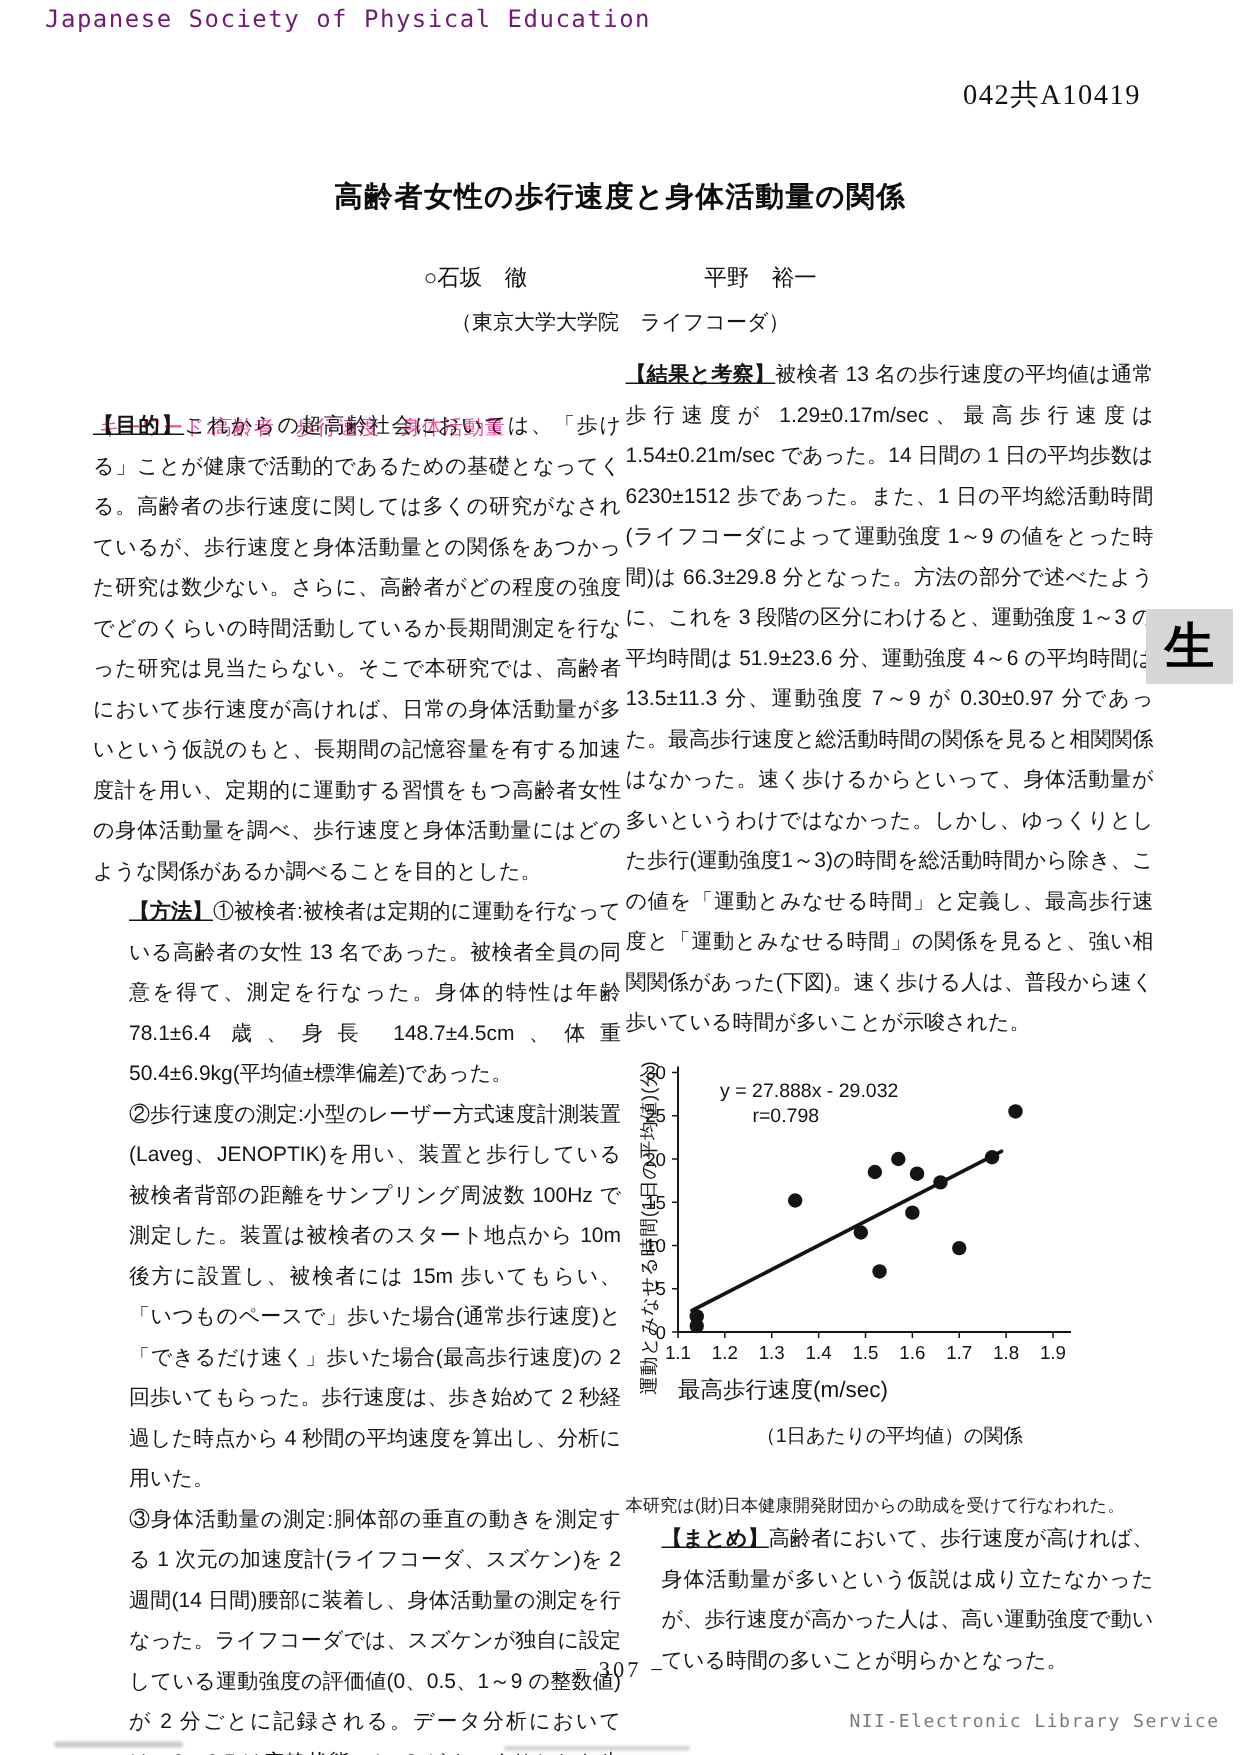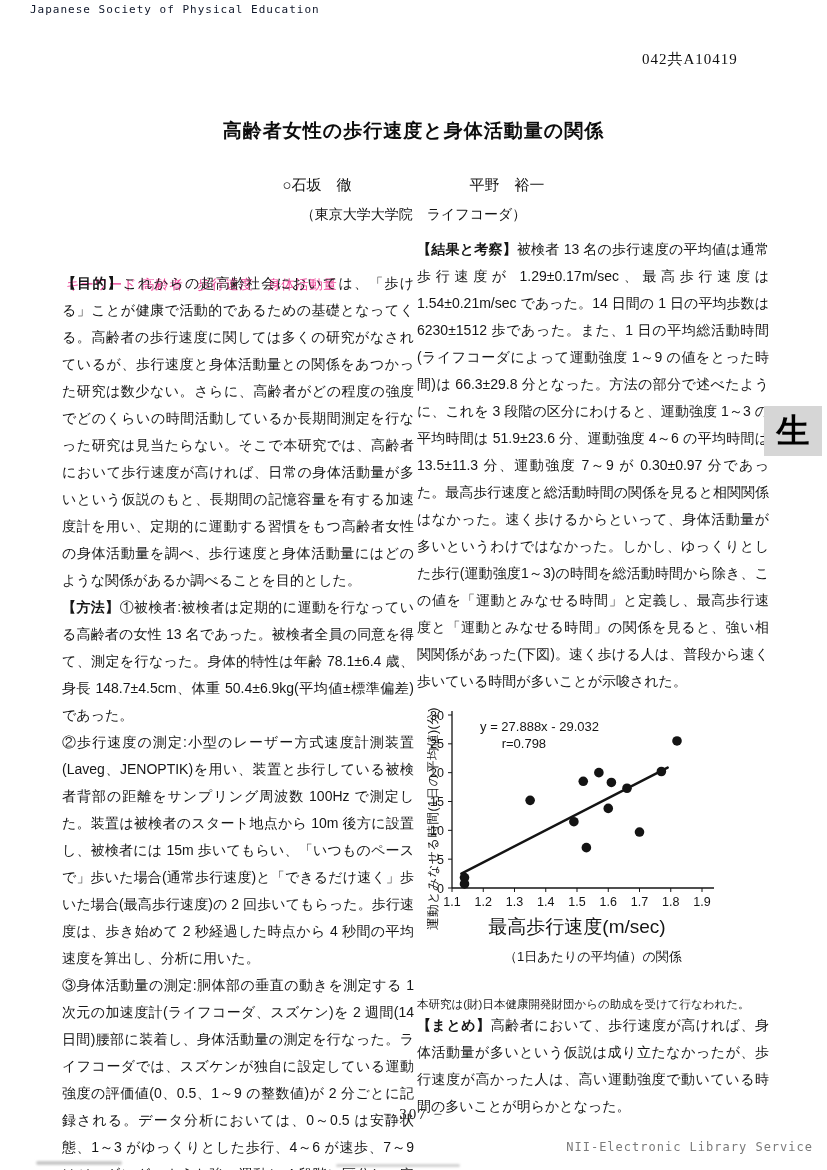--- a/index.html
+++ b/index.html
@@ -3,54 +3,54 @@
 <meta charset="utf-8">
 <style>
   html,body{margin:0;padding:0;}
   body{
     width:827px;height:1170px;position:relative;background:#ffffff;
     font-family:"Liberation Sans",sans-serif;color:#161616;overflow:hidden;
   }
   .abs{position:absolute;}
   .header-left{
     left:30px;top:3px;font-family:"DejaVu Sans Mono",monospace;
-    font-size:11px;color:#0f172a;letter-spacing:1px;
+    font-size:16px;color:#701a75;letter-spacing:1px;
   }
   .doc-code{
     left:642px;top:50px;font-family:"Liberation Serif",serif;
-    font-size:15px;color:#101010;letter-spacing:1px;
+    font-size:19px;color:#101010;letter-spacing:1px;
   }
   .title{
     left:0;top:118px;width:827px;text-align:center;
     font-size:19px;font-weight:700;letter-spacing:1px;color:#0d0d0d;
   }
   .authors{
     left:0;top:176px;width:827px;display:flex;justify-content:center;gap:118px;
     font-size:15px;color:#111;font-family:Liberation Mono, monospace;
   }
   .affiliation{
     left:0;top:206px;width:827px;text-align:center;font-size:14px;color:#141414;
   }
   .keywords{left:66px;top:236px;font-size:13.5px;color:#ec4899;letter-spacing:.5px;margin-top:40px;}
   .col{width:352px;font-size:14px;line-height:27px;text-align:justify;color:#161616;}
   .col-left{left:62px;top:270px;}
   .col-right{left:417px;top:236px;}
-  .sec-head{font-weight:700;}
+  .sec-head{font-weight:700;text-decoration:underline;}
   .para{margin:0;}
-  .para + .para{margin-top:0;}
+  .para + .para{margin-top:0;margin-left:24px;}
   .methods{margin-top:27px;}
   .chart-wrap{position:relative;width:352px;height:232px;margin-top:12px;}
   .chart-svg{position:absolute;left:0;top:0;}
   .y-axis-label{
     position:absolute;left:-97px;top:98px;width:226px;text-align:center;
     transform:rotate(-90deg);font-size:12.5px;color:#141414;letter-spacing:.5px;
   }
   .x-axis-label{
-    position:absolute;left:35px;top:206px;width:250px;text-align:center;
-    font-size:19px;color:#141414;
+    position:absolute;left:35px;top:206px;width:250px;text-align:left;
+    font-size:15px;color:#141414;
   }
   svg .tick{font-size:12.5px;font-family:"Liberation Sans",sans-serif;fill:#141414;}
   svg .eq{font-size:13px;font-family:"Liberation Sans",sans-serif;fill:#141414;}
   .chart-caption{
     margin-top:8px;text-align:center;font-size:13px;line-height:19px;color:#141414;
   }
   .summary{margin-top:18px;}
   .acknowledgement{margin-top:30px;font-size:11.5px;line-height:16px;text-align:left;color:#222;}
   .side-tab{
     left:764px;top:406px;width:58px;height:50px;background:#d6d6d6;

